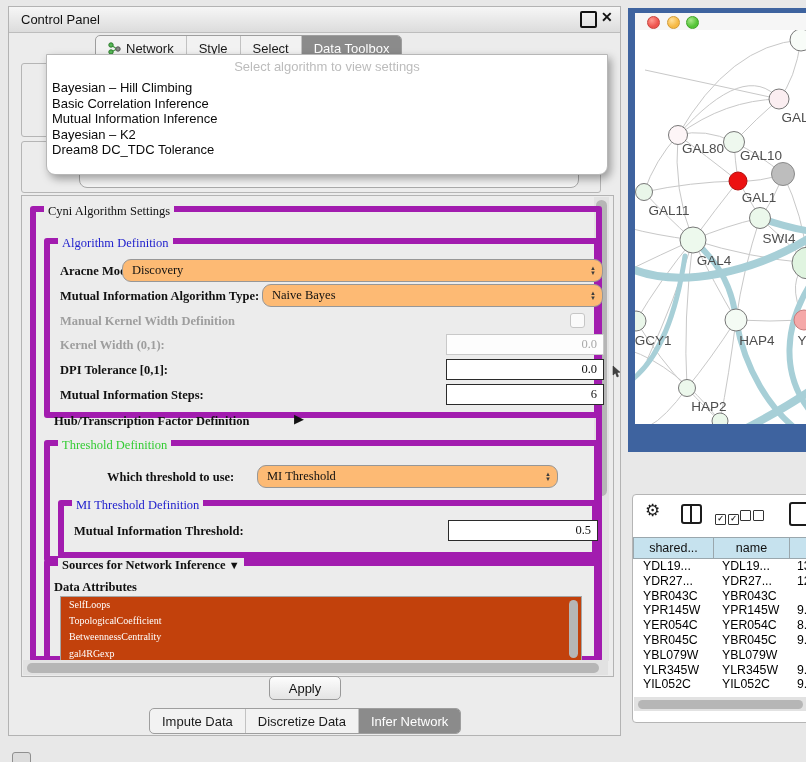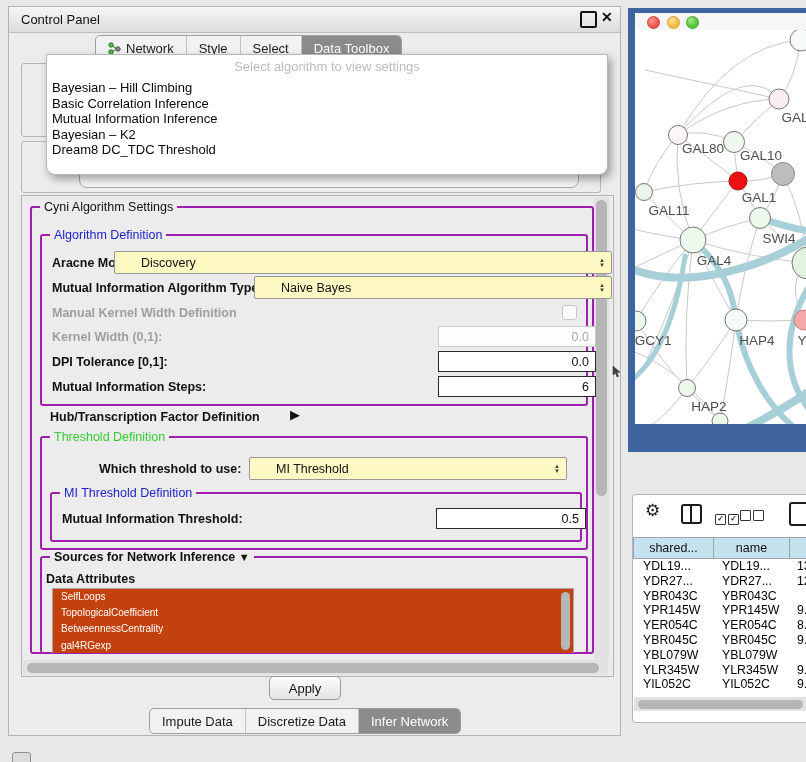--- a/index.html
+++ b/index.html
@@ -23,27 +23,27 @@
   .frag-combo{border:1px solid #98b6dc;border-radius:6px;background:#fff;box-shadow:0 0 0 3px #85aede;}
   .frag-widget{border:1px solid #a9a9a9;border-radius:8px;background:#f5f5f5;}
   
   .popup{left:18px;top:54px;width:560px;height:119px;background:#fff;border:1px solid #b7b7b7;border-radius:0 0 9px 9px;box-shadow:3px 4px 8px rgba(0,0,0,.35);z-index:40;margin-left:28px;}
   .popup-ph{left:0;top:4px;width:100%;text-align:center;font-size:13px;color:#bcbcbc;}
   .popup-list{left:5px;top:25px;width:548px;}
   .popup-item{font-size:13px;color:#0a0a0a;line-height:15.6px;white-space:nowrap;}
   .popup-item.b{font-weight:bold;}
   
   .scrollpanel{left:12px;top:188px;width:591px;height:480px;background:#ececec;border:1px solid #b3b3b3;}
-  .group{border:2px solid #a21caf;border-radius:3px;}
+  .group{border:6px solid #a21caf;border-radius:3px;font-family:Liberation Serif, serif;}
   .gleg{position:absolute;top:-8px;left:8px;background:#ececec;padding:0 4px;font-size:12.5px;white-space:nowrap;}
   .gleg.blue{color:#2121cd;}
   .gleg.green{color:#33cc33;}
   .lbl{font-size:12.5px;font-weight:bold;color:#111;white-space:nowrap;}
   .lbl.dis{color:#9e9e9e;}
-  .combo{background:#fef9c3;border:1px solid #979797;border-radius:2px;font-size:12.5px;color:#111;display:flex;align-items:center;padding-left:26px;}
+  .combo{background:#fdba74;border:1px solid #979797;border-radius:9px;font-size:12.5px;color:#111;display:flex;align-items:center;padding-left:9px;}
   .spin{position:absolute;right:6px;top:50%;transform:translateY(-50%);display:flex;flex-direction:column;align-items:center;color:#3c3c3c;font-size:6px;line-height:5px;}
   .field{background:#fff;border:1px solid #2b2b2b;font-size:12.5px;color:#111;text-align:right;padding:0 6px;display:flex;align-items:center;justify-content:flex-end;}
   .field.dis{border:1px solid #c9c9c9;color:#a9a9a9;background:#fdfdfd;}
   .chk{width:13px;height:13px;border:1px solid #c6c6c6;border-radius:3px;background:#fafafa;}
   .attrlist{background:#fff;border:1px solid #a6a6a6;overflow:hidden;}
   .attr{background:#c2410c;color:#fff;font-size:10px;line-height:16.2px;padding-left:8px;white-space:nowrap;}
   .sb-v{background:#b6b6b6;border-radius:6px;}
   .sb-track{background:#e2e2e2;}
   .btn{background:linear-gradient(#fdfdfd,#e4e4e4);border:1px solid #999;border-radius:5px;font-size:13px;color:#111;display:flex;align-items:center;justify-content:center;}
   
@@ -209,21 +209,21 @@
     </div>
   </div>
 
   <div class="abs popup">
     <div class="abs popup-ph">Select algorithm to view settings</div>
     <div class="abs popup-list" id="popup-list">
         <div class="popup-item">Bayesian – Hill Climbing</div>
         <div class="popup-item">Basic Correlation Inference</div>
         <div class="popup-item">Mutual Information Inference</div>
         <div class="popup-item">Bayesian – K2</div>
-        <div class="popup-item">Dream8 DC_TDC Threshold</div>
+        <div class="popup-item">Dream8 DC_TDC Tolerance</div>
       </div>
   </div>
 
   <div class="abs net-frame">
     <div class="abs net-title">
       <span class="abs tl" style="left:12px;background:radial-gradient(circle at 35% 30%,#ff9a90,#ee544e 60%);border:1px solid #c7423c;"></span>
       <span class="abs tl" style="left:32px;background:radial-gradient(circle at 35% 30%,#ffe09a,#f6b944 60%);border:1px solid #d29a33;"></span>
       <span class="abs tl" style="left:51px;background:radial-gradient(circle at 35% 30%,#a8e88a,#54c437 60%);border:1px solid #3da327;"></span>
     </div>
     <div class="abs net-canvas">

